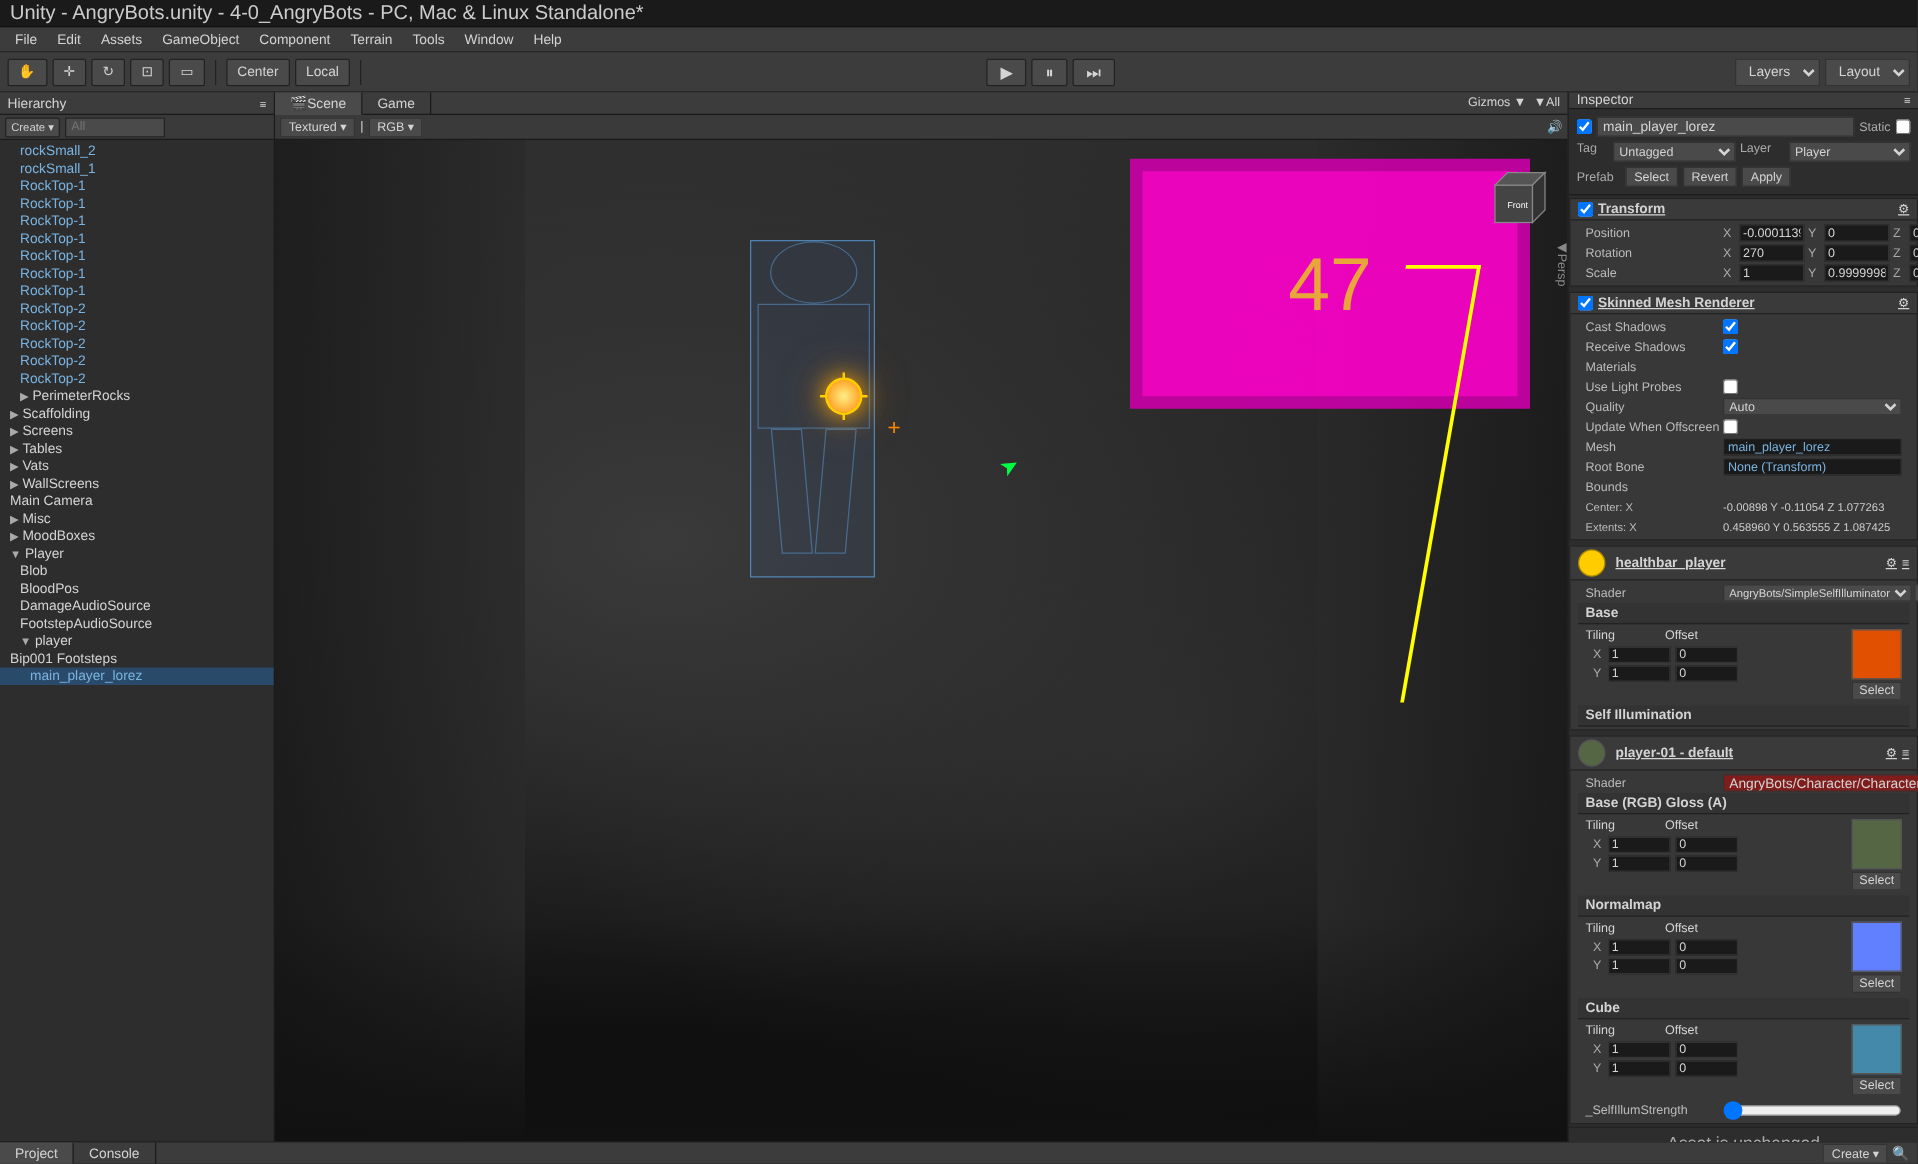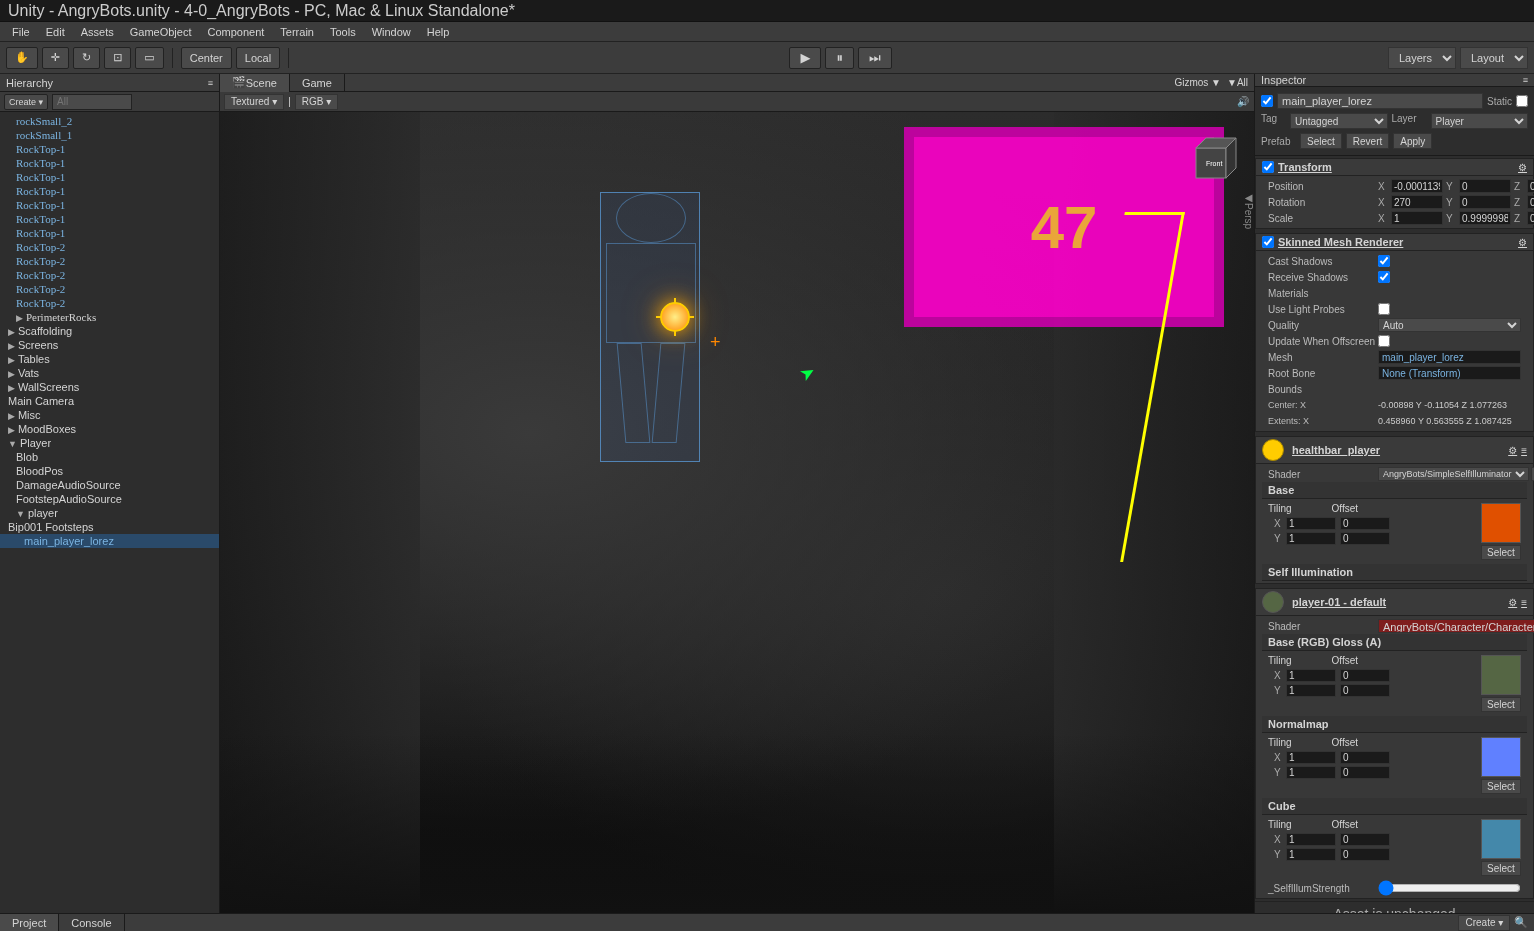--- a/index.html
+++ b/index.html
@@ -24,21 +24,21 @@
     
     #main { display: flex; width: 100%; height: calc(931px - 22px - 20px - 32px - 18px); }
 
     
     #hierarchy { width: 220px; min-width: 220px; background: #2d2d2d; border-right: 1px solid #1a1a1a; display: flex; flex-direction: column; }
     #hierarchy-header { background: #3c3c3c; height: 18px; display: flex; align-items: center; padding: 0 6px; border-bottom: 1px solid #1a1a1a; font-size: 11px; }
     #hierarchy-toolbar { background: #3a3a3a; height: 20px; display: flex; align-items: center; padding: 0 4px; border-bottom: 1px solid #1a1a1a; gap: 4px; }
     #hierarchy-list { flex: 1; overflow-y: auto; padding: 2px 0; }
     .h-item { padding: 1px 8px; font-size: 11px; color: #7ab3e0; cursor: pointer; white-space: nowrap; }
     .h-item.selected { background: #2a4a6a; }
-    .h-item.indent1 { padding-left: 16px; font-family: Liberation Serif, serif; }
+    .h-item.indent1 { padding-left: 16px; }
     .h-item.indent2 { padding-left: 24px; }
     .h-group { padding: 1px 8px; font-size: 11px; color: #d4d4d4; cursor: pointer; }
     .h-group.indent1 { padding-left: 16px; }
     .arrow { font-size: 9px; margin-right: 3px; color: #aaa; }
 
     
     #center { flex: 1; display: flex; flex-direction: column; min-width: 0; }
 
     
     #scene-tabs { background: #3c3c3c; height: 18px; display: flex; align-items: center; border-bottom: 1px solid #1a1a1a; }
@@ -200,21 +200,21 @@
 
       <div class="scene-bg"></div>
 
       <div style="position:absolute;top:0;left:0;right:0;bottom:0;">
 
         <div style="position:absolute;top:0;left:0;width:200px;height:100%;background:linear-gradient(90deg,#1a1a1a,#2a2a2a);opacity:0.8;"></div>
         <div style="position:absolute;top:0;right:0;width:200px;height:100%;background:linear-gradient(270deg,#1a1a1a,#2a2a2a);opacity:0.8;"></div>
 
         <div style="position:absolute;top:15px;right:30px;width:320px;height:200px;background:#cc00aa;opacity:0.9;">
           <div style="position:absolute;top:10px;left:10px;right:10px;bottom:10px;background:#ff00cc;display:flex;align-items:center;justify-content:center;">
-            <span style="color:#ffff00;font-size:60px;font-weight:700;opacity:0.7;">47</span>
+            <span style="color:#ffff00;font-size:60px;font-weight:400;opacity:0.7;">47</span>
           </div>
         </div>
 
         <div style="position:absolute;bottom:0;left:0;right:0;height:180px;background:linear-gradient(180deg,transparent,#111);"></div>
 
         <div style="position:absolute;top:80px;left:380px;width:100px;height:270px;border:1px solid rgba(100,180,255,0.6);background:rgba(80,140,255,0.08);">
           <div style="position:absolute;top:0;left:15px;width:70px;height:50px;border:1px solid rgba(100,180,255,0.4);border-radius:50%;"></div>
           <div style="position:absolute;top:50px;left:5px;width:90px;height:100px;border:1px solid rgba(100,180,255,0.4);"></div>
           <div style="position:absolute;top:150px;left:20px;width:25px;height:100px;border:1px solid rgba(100,180,255,0.4);transform:skew(5deg);"></div>
           <div style="position:absolute;top:150px;left:55px;width:25px;height:100px;border:1px solid rgba(100,180,255,0.4);transform:skew(-5deg);"></div>

